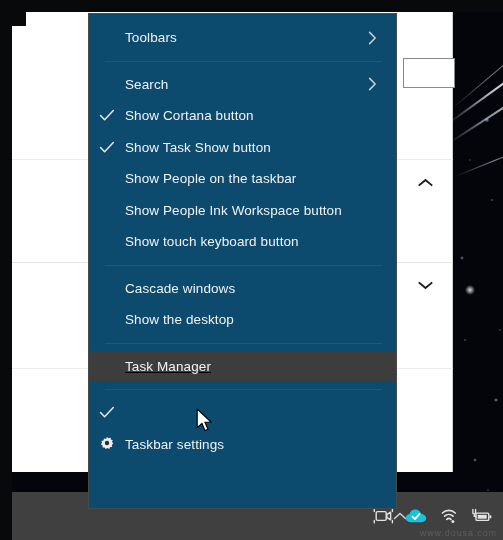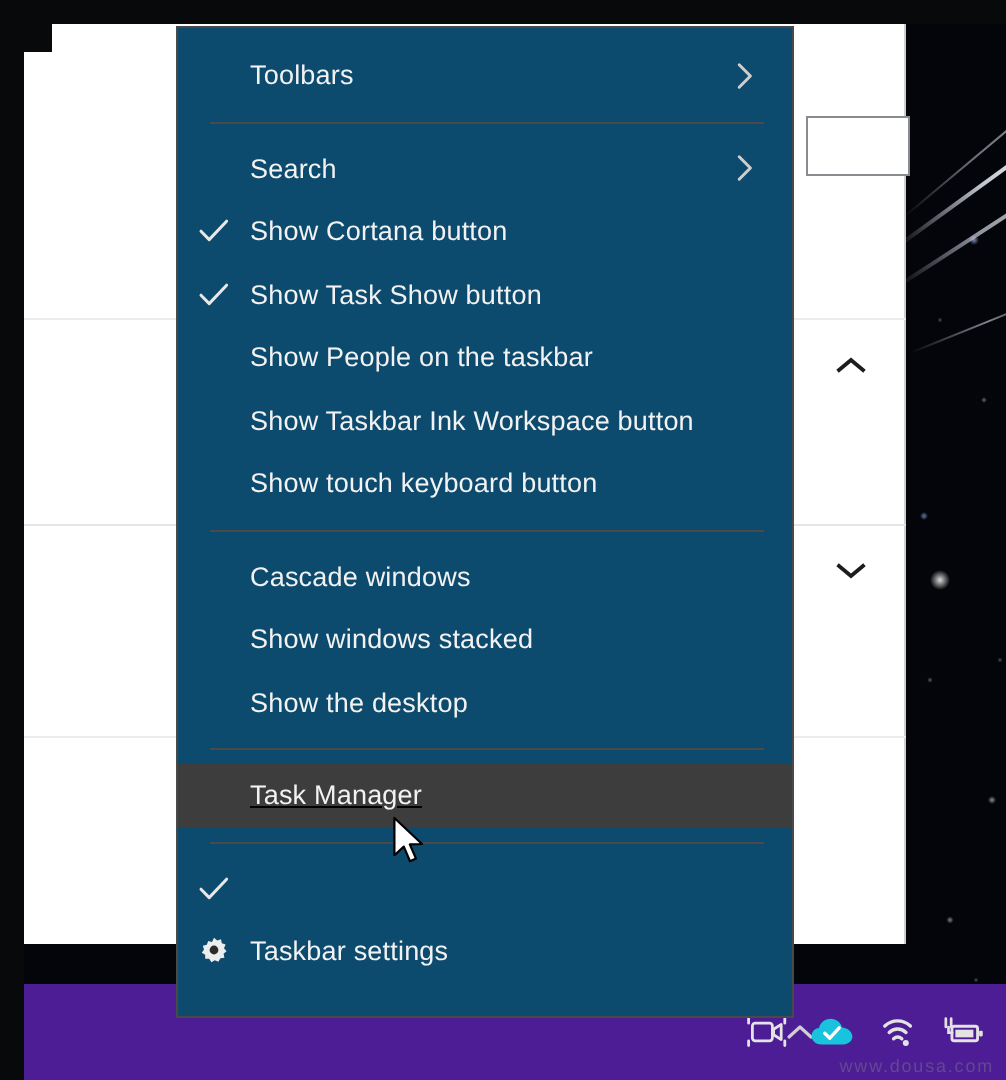--- a/index.html
+++ b/index.html
@@ -82,21 +82,21 @@
     display:flex; align-items:center; justify-content:center;
     color:#1d1d1d;
   }
   #chevron-up-btn { left:412px; top:170px; }
   #chevron-down-btn { left:412px; top:272px; }
   .spin-chev svg { display:block; }
 
   
   #taskbar {
     position:absolute; left:12px; top:492px; width:491px; height:48px;
-    background:#4c1d95;
+    background:#404040;
   }
   #tray {
     position:absolute; right:6px; top:0; height:48px;
     display:flex; align-items:center; gap:11px; padding-right:4px;
   }
   .tray-icon {
     width:22px; height:22px; display:flex; align-items:center; justify-content:center;
     color:#eaeaea;
   }
   #tray-overflow-chevron {
@@ -268,37 +268,32 @@
         <span class="mi-label">Show Task Show button</span>
         <span class="mi-arrow"></span>
       </div>
       <div class="menu-item">
         <span class="mi-check"></span>
         <span class="mi-label">Show People on the taskbar</span>
         <span class="mi-arrow"></span>
       </div>
       <div class="menu-item">
         <span class="mi-check"></span>
-        <span class="mi-label">Show Taskbar Ink Workspace button</span>
+        <span class="mi-label">Show People Ink Workspace button</span>
         <span class="mi-arrow"></span>
       </div>
       <div class="menu-item">
         <span class="mi-check"></span>
         <span class="mi-label">Show touch keyboard button</span>
         <span class="mi-arrow"></span>
       </div>
       <div class="menu-sep"></div>
       <div class="menu-item">
         <span class="mi-check"></span>
         <span class="mi-label">Cascade windows</span>
-        <span class="mi-arrow"></span>
-      </div>
-      <div class="menu-item">
-        <span class="mi-check"></span>
-        <span class="mi-label">Show windows stacked</span>
         <span class="mi-arrow"></span>
       </div>
       <div class="menu-item">
         <span class="mi-check"></span>
         <span class="mi-label">Show the desktop</span>
         <span class="mi-arrow"></span>
       </div>
       <div class="menu-sep"></div>
       <div class="menu-item highlighted">
         <span class="mi-check"></span>

